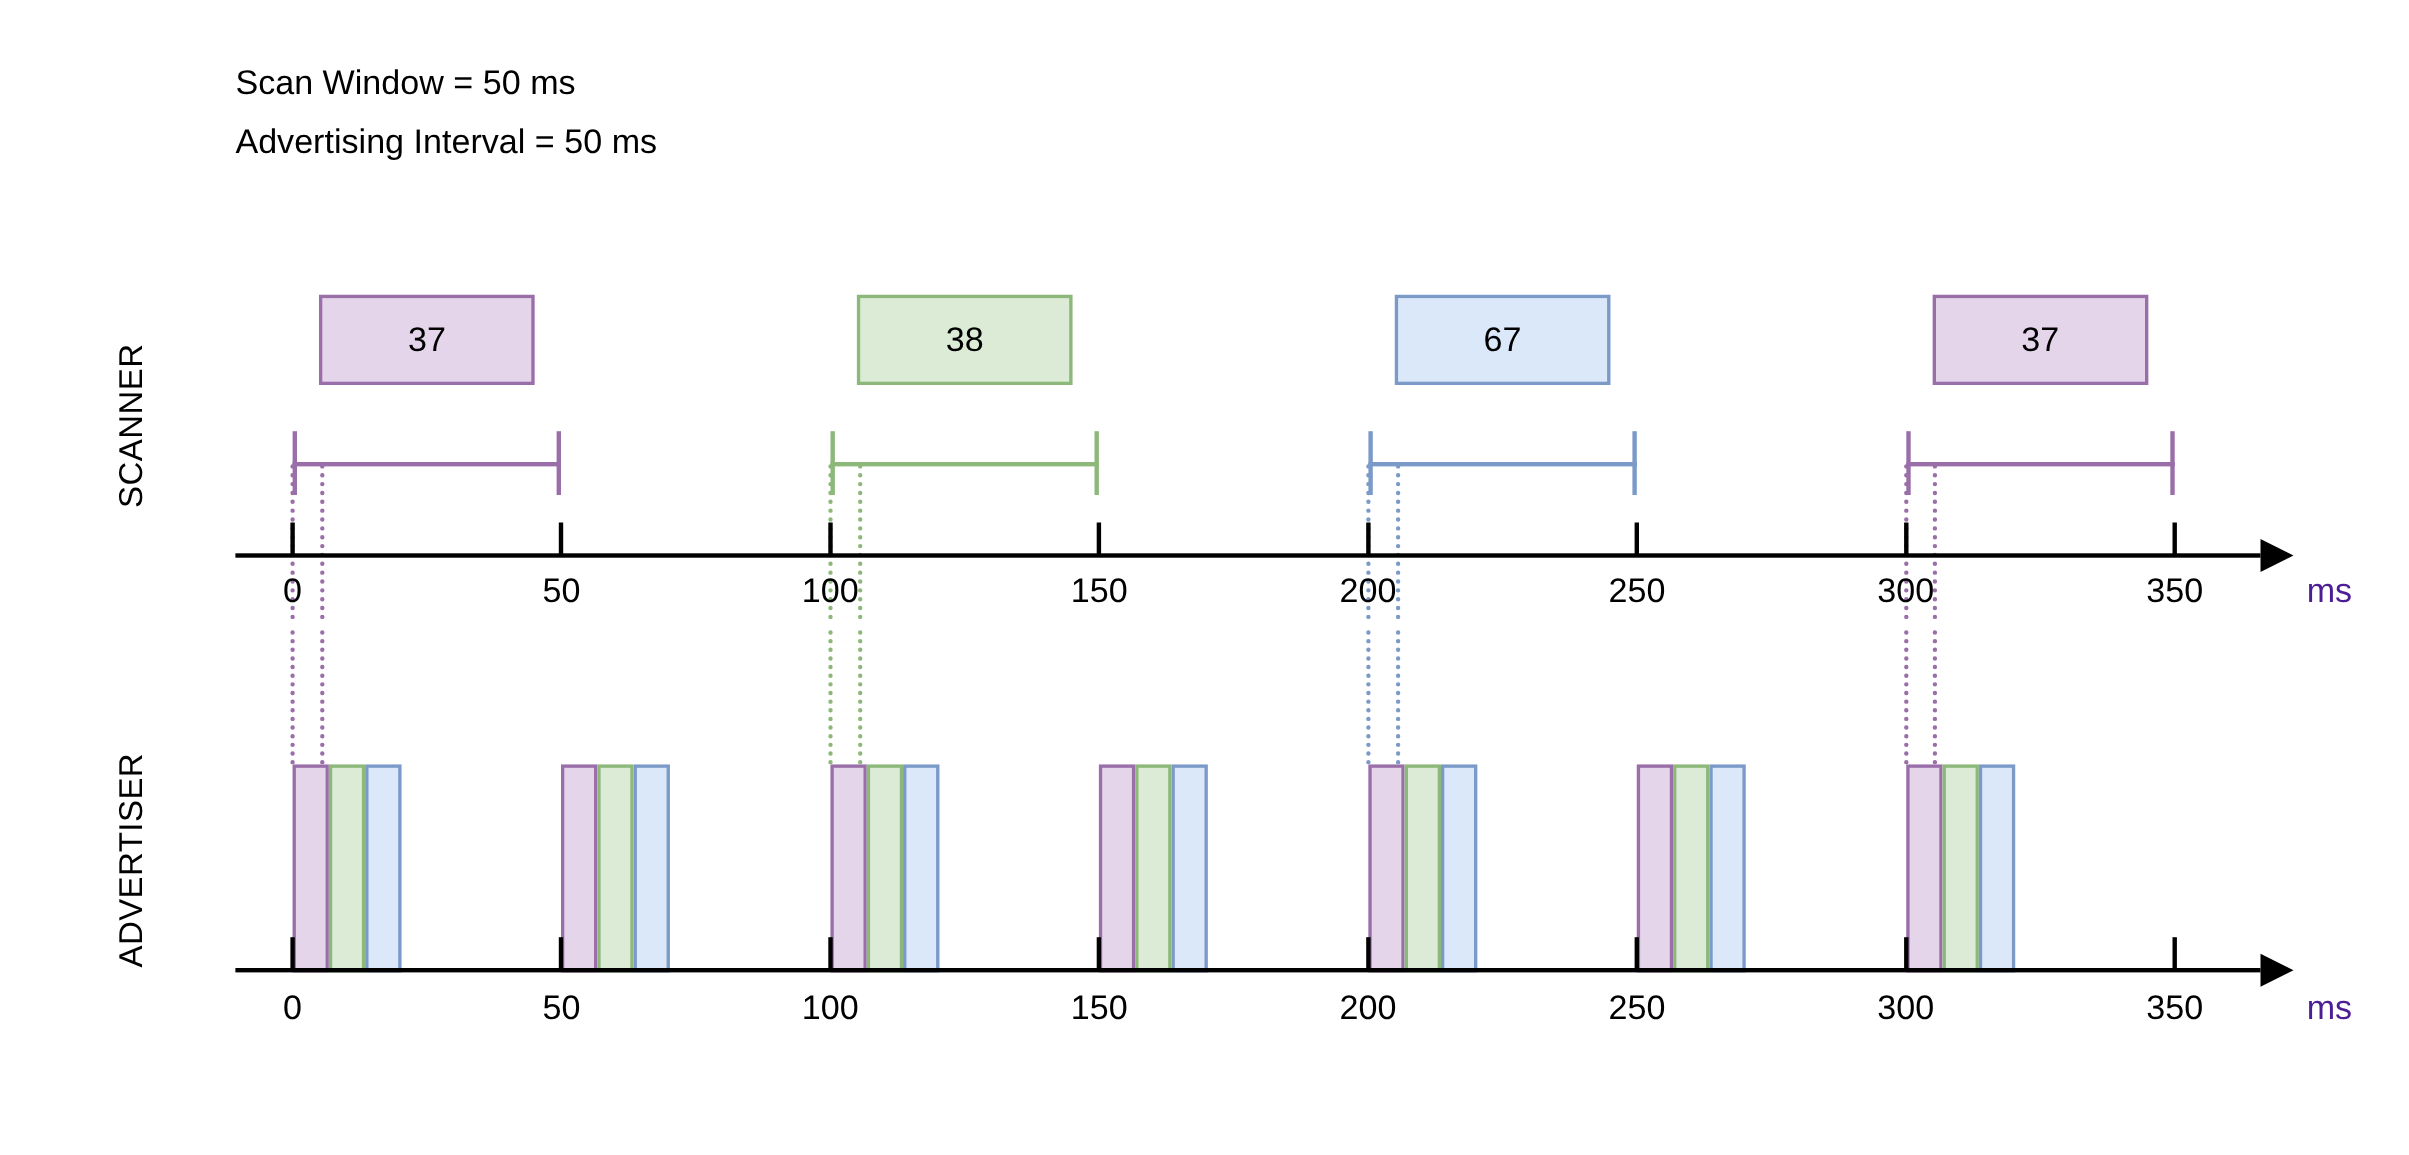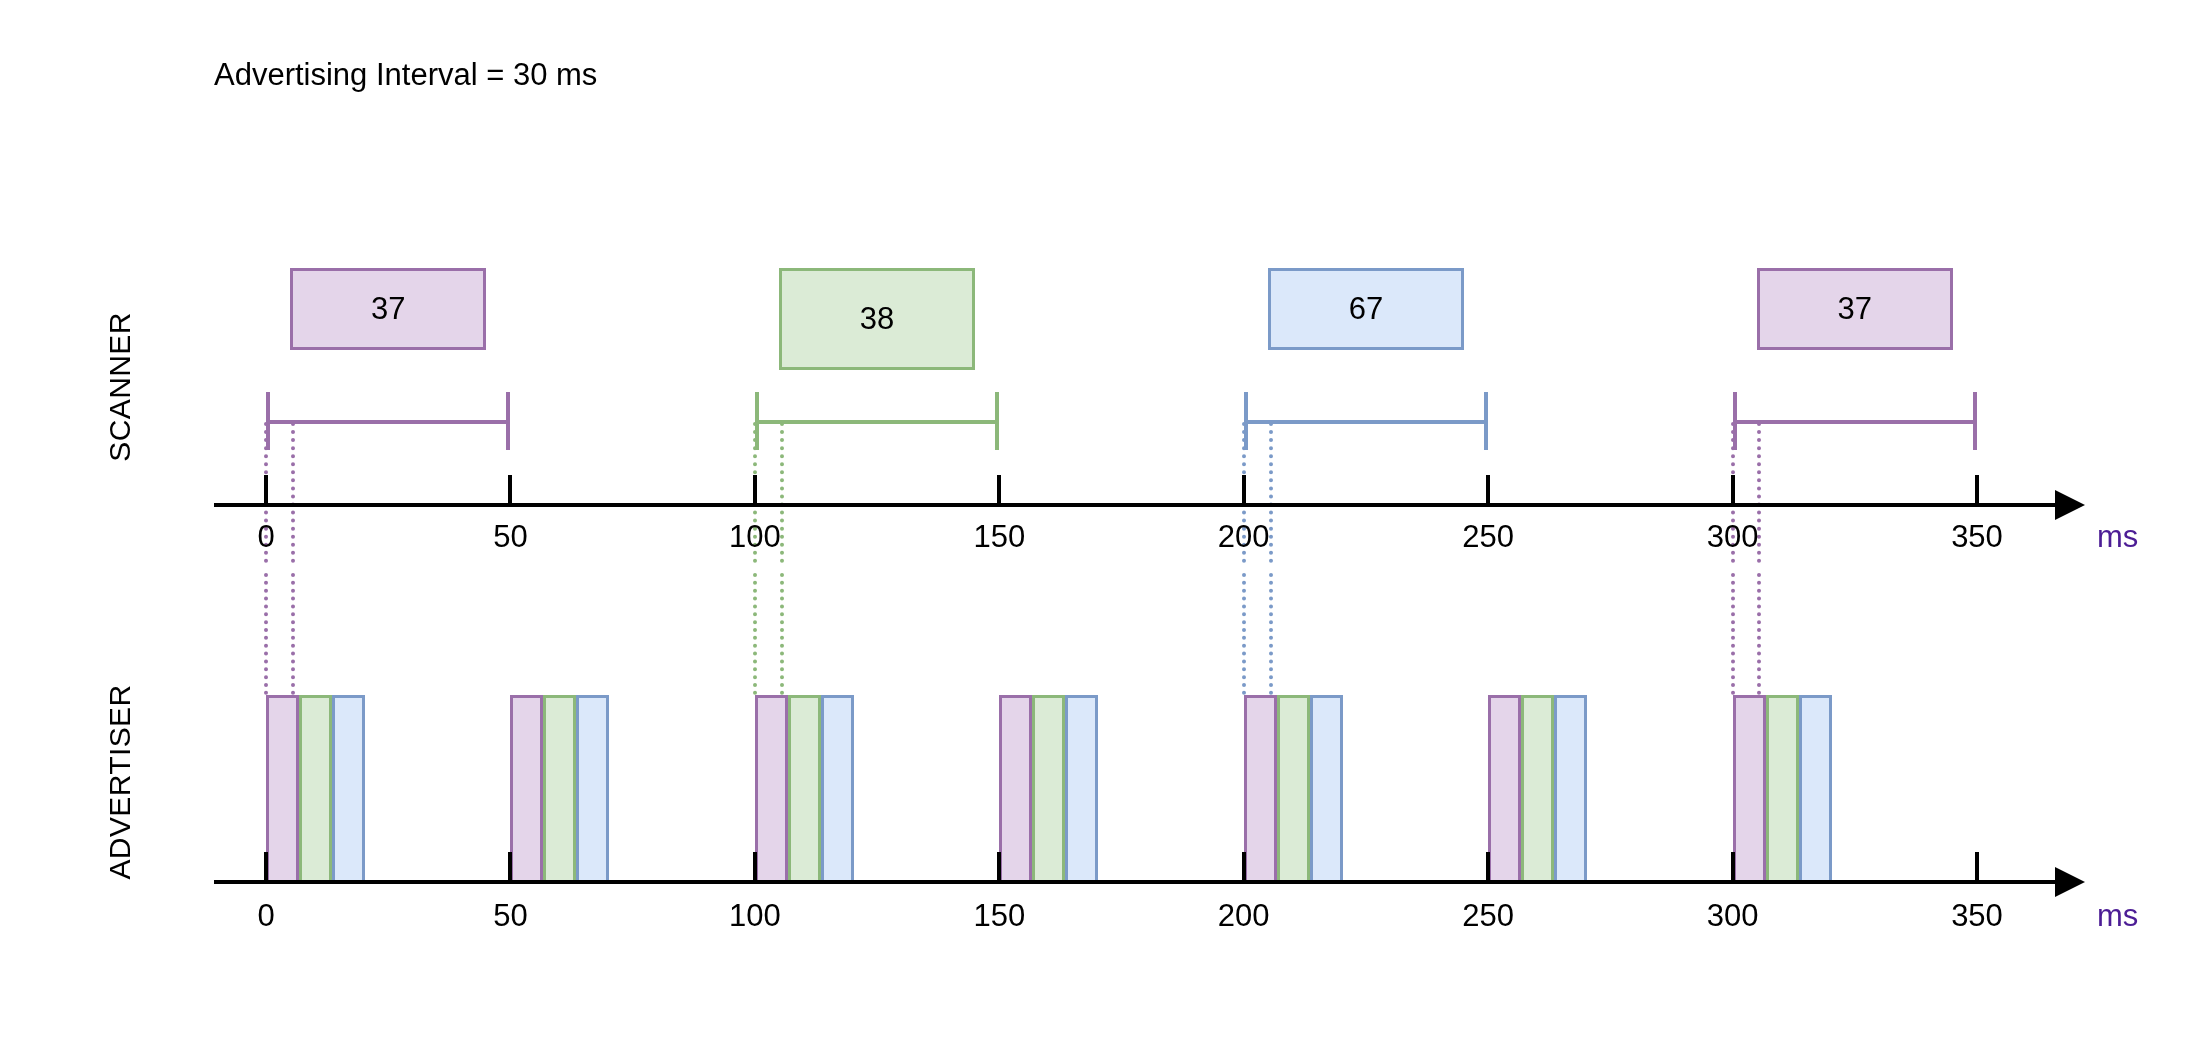--- a/index.html
+++ b/index.html
@@ -126,21 +126,22 @@
     border-width: 3px;
     border-style: solid;
   }
 </style>
 </head>
 <body>
 
 <div id="stage">
 
   <div class="params">
-    <span class="param-line">Advertising Interval = 30 ms</span>
+    <span class="param-line">Scan Window = 50 ms</span>
+    <span class="param-line">Advertising Interval = 50 ms</span>
   </div>
 
   <div class="rowlabel" id="label-scanner">SCANNER</div>
   <div class="rowlabel" id="label-advertiser">ADVERTISER</div>
 
   <div id="scanner-layer">
       <div class="guide" style="left: 264px; top: 422px; height: 141px; border-left-color: rgb(154, 111, 169);"></div>
       <div class="guide" style="left: 290.887px; top: 422px; height: 141px; border-left-color: rgb(154, 111, 169);"></div>
       <div class="guide" style="left: 752.857px; top: 422px; height: 141px; border-left-color: rgb(140, 184, 122);"></div>
       <div class="guide" style="left: 779.744px; top: 422px; height: 141px; border-left-color: rgb(140, 184, 122);"></div>
@@ -149,21 +150,21 @@
       <div class="guide" style="left: 1730.57px; top: 422px; height: 141px; border-left-color: rgb(154, 111, 169);"></div>
       <div class="guide" style="left: 1757.46px; top: 422px; height: 141px; border-left-color: rgb(154, 111, 169);"></div>
       <div class="chan-box" style="left: 290.214px; top: 268px; width: 196px; height: 82px; background: rgb(228, 213, 234); border-color: rgb(154, 111, 169);">
         <span>37</span>
       </div>
       <div class="bracket" style="left: 266px; top: 392px; width: 244.429px; height: 58px;">
         <div class="hline" style="background: rgb(154, 111, 169);"></div>
         <div class="cap left" style="background: rgb(154, 111, 169);"></div>
         <div class="cap right" style="background: rgb(154, 111, 169);"></div>
       </div>
-      <div class="chan-box" style="left: 779.071px; top: 268px; width: 196px; height: 102px; background: rgb(219, 235, 214); border-color: rgb(140, 184, 122);">
+      <div class="chan-box" style="left: 779.071px; top: 268px; width: 196px; height: 82px; background: rgb(219, 235, 214); border-color: rgb(140, 184, 122);">
         <span>38</span>
       </div>
       <div class="bracket" style="left: 754.857px; top: 392px; width: 244.429px; height: 58px;">
         <div class="hline" style="background: rgb(140, 184, 122);"></div>
         <div class="cap left" style="background: rgb(140, 184, 122);"></div>
         <div class="cap right" style="background: rgb(140, 184, 122);"></div>
       </div>
       <div class="chan-box" style="left: 1267.93px; top: 268px; width: 196px; height: 82px; background: rgb(219, 232, 250); border-color: rgb(123, 154, 200);">
         <span>67</span>
       </div>

